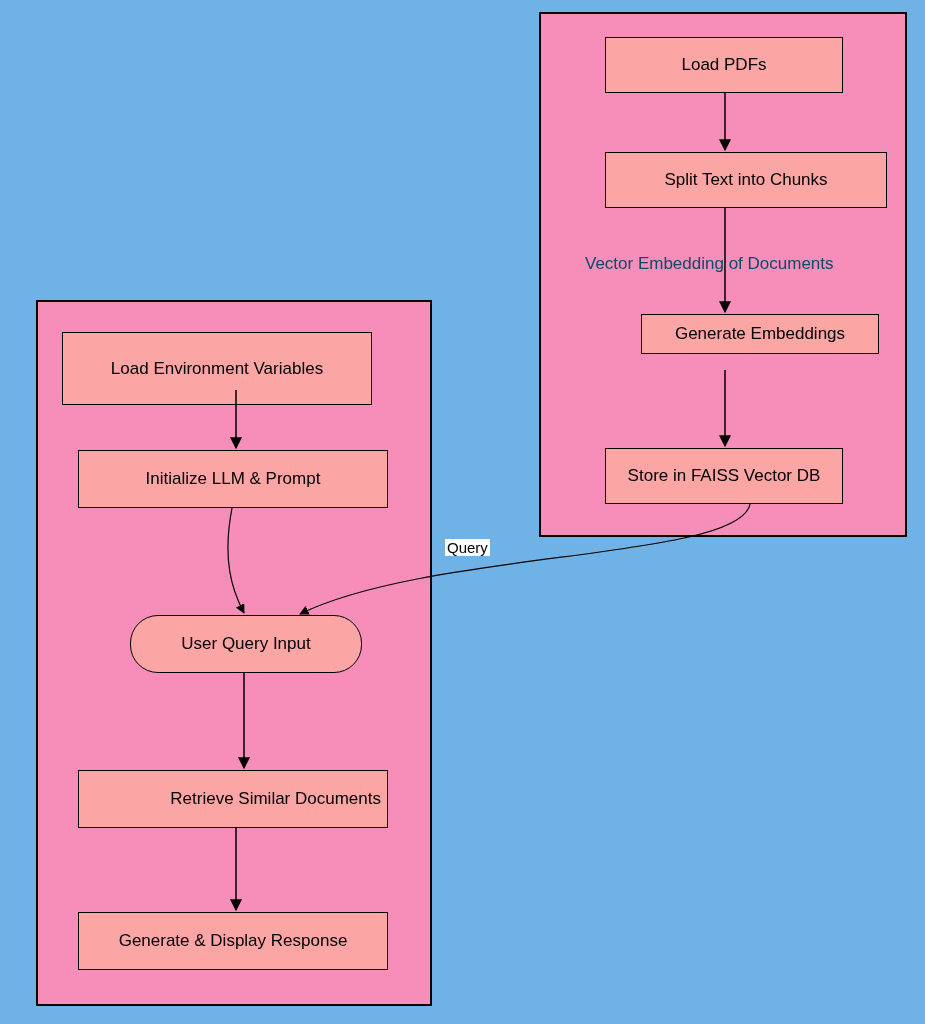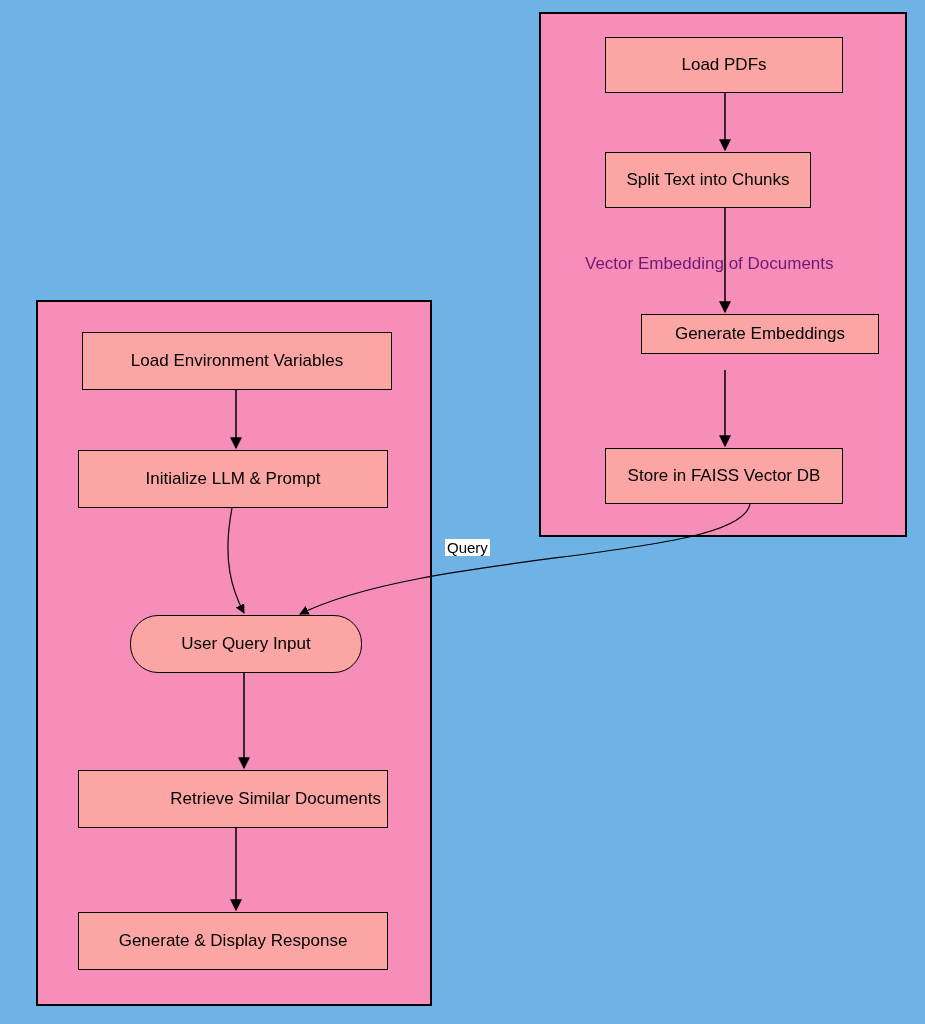--- a/index.html
+++ b/index.html
@@ -30,21 +30,21 @@
     display: flex;
     align-items: center;
     justify-content: center;
     text-align: center;
     font-size: 17px;
     padding: 4px 6px;
   }
   .label-on-pink {
     position: absolute;
     font-size: 17px;
-    color: #701a75;
+    color: #0c4a6e;
   }
   .edge-label {
     position: absolute;
     font-size: 15px;
     background: #ffffff;
     padding: 0 2px;
   }
   svg.overlay {
     position: absolute;
     left: 0;
@@ -60,35 +60,35 @@
 <div class="canvas">
 
   <div class="group" style="left:539px; top:12px; width:368px; height:525px;"></div>
 
   <div class="group" style="left:36px; top:300px; width:396px; height:706px;"></div>
 
   <div class="node" style="left:605px; top:37px; width:238px; height:56px;">
     <span>Load PDFs</span>
   </div>
 
-  <div class="node" style="left:605px; top:152px; width:206px; height:56px;">
+  <div class="node" style="left:605px; top:152px; width:282px; height:56px;">
     <span>Split Text into Chunks</span>
   </div>
 
   <div class="label-on-pink" style="left:585px; top:254px;">Vector Embedding of Documents</div>
 
   <div class="node" style="left:605px; top:314px; width:238px; height:40px;margin-left:36px;">
     <span>Generate Embeddings</span>
   </div>
 
   <div class="node" style="left:605px; top:448px; width:238px; height:56px;">
     <span>Store in FAISS Vector DB</span>
   </div>
 
-  <div class="node" style="left:82px; top:332px; width:310px; height:58px;text-align:center;">
+  <div class="node" style="left:62px; top:332px; width:310px; height:73px;text-align:center;">
     <span>Load Environment Variables</span>
   </div>
 
   <div class="node" style="left:78px; top:450px; width:310px; height:58px;">
     <span>Initialize LLM &amp; Prompt</span>
   </div>
 
   <div class="node" style="left:130px; top:615px; width:232px; height:58px;border-radius:28px;">
     <span>User Query Input</span>
   </div>

